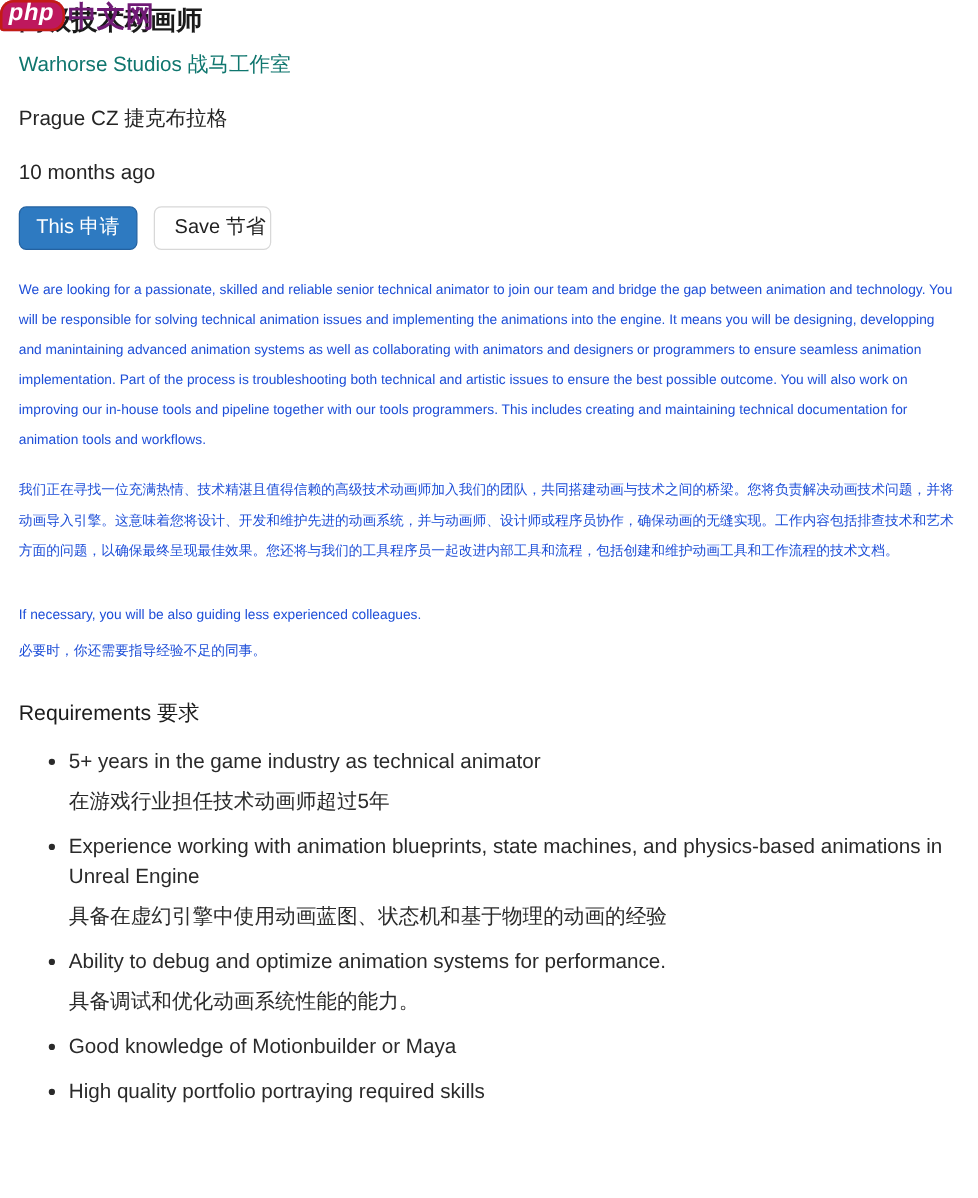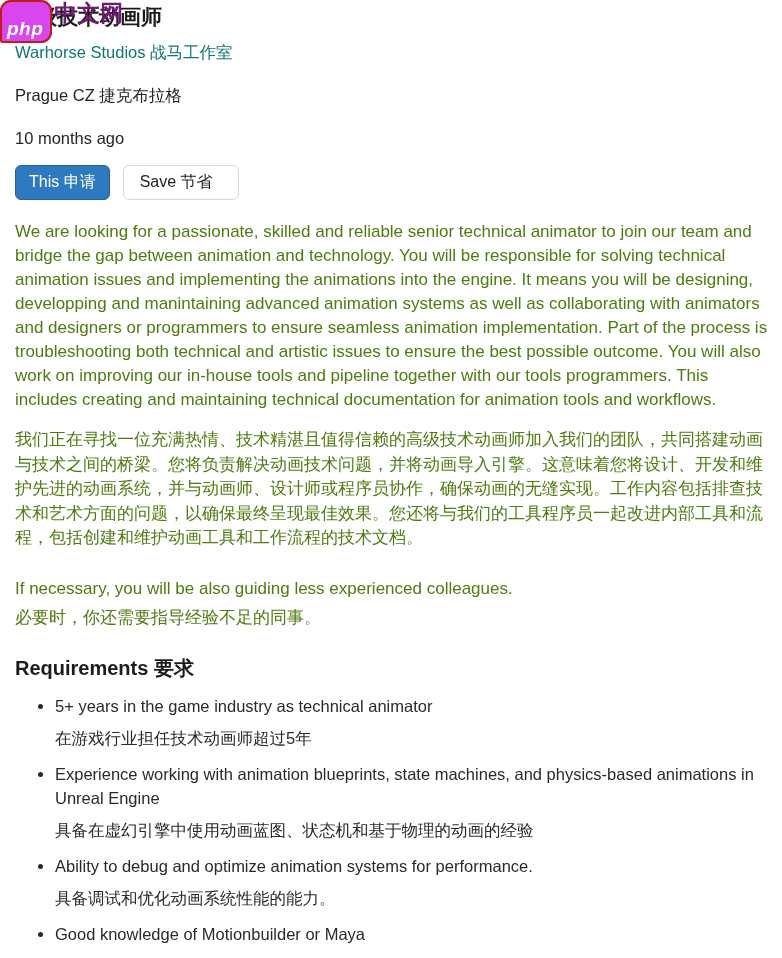--- a/index.html
+++ b/index.html
@@ -20,27 +20,27 @@
   
   .watermark {
     position: absolute;
     top: 0; left: 0;
     z-index: 10;
     display: flex;
     align-items: flex-start;
     pointer-events: none;
   }
   .php-badge {
-    background: #d946ef;
+    background: #be185d;
     color: #ffffff;
     font-weight: bold;
     font-style: italic;
     font-size: 19px;
     line-height: 22px;
-    padding: 18px 9px 3px 7px;
+    padding: 0 9px 3px 7px;
     border-radius: 11px 11px 11px 3px;
     box-shadow: inset 0 0 0 2px #c21d14;
     letter-spacing: 0.5px;
   }
   .php-suffix {
     font-size: 23px;
     font-weight: 700;
     color: #701a75;
     margin-left: 2px;
     line-height: 27px;
@@ -86,38 +86,38 @@
     background: #2e7ac1;
     border: 1px solid #2361a0;
     color: #ffffff;
   }
   .btn-save {
     background: #ffffff;
     border: 1px solid #d8d8d8;
     color: #1f1f1f;
     margin-left: 13px;
     padding-left: 16px;
-    padding-right: 25px;
+    padding-right: 3px;
   }
   .para {
-    font-size: 17px;
+    font-size: 11px;
     line-height: 24px;
-    color: #4d7c0f;
+    color: #1d4ed8;
     margin: 0 0 16px 0;
   }
   .para-zh {
     margin-bottom: 26px;
     line-height: 24.5px;
   }
   .single-en { margin-bottom: 5px; }
   .single-zh { margin-bottom: 25px; }
   h3.req-heading {
-    font-size: 20px;
+    font-size: 17px;
     line-height: 24px;
-    font-weight: 700;
+    font-weight: 400;
     color: #1c1c1c;
     margin: 26px 0 14px 0;
   }
   ul.req-list {
     margin: 0;
     padding: 0 0 0 40px;
   }
   ul.req-list li {
     font-size: 16.5px;
     line-height: 24px;

